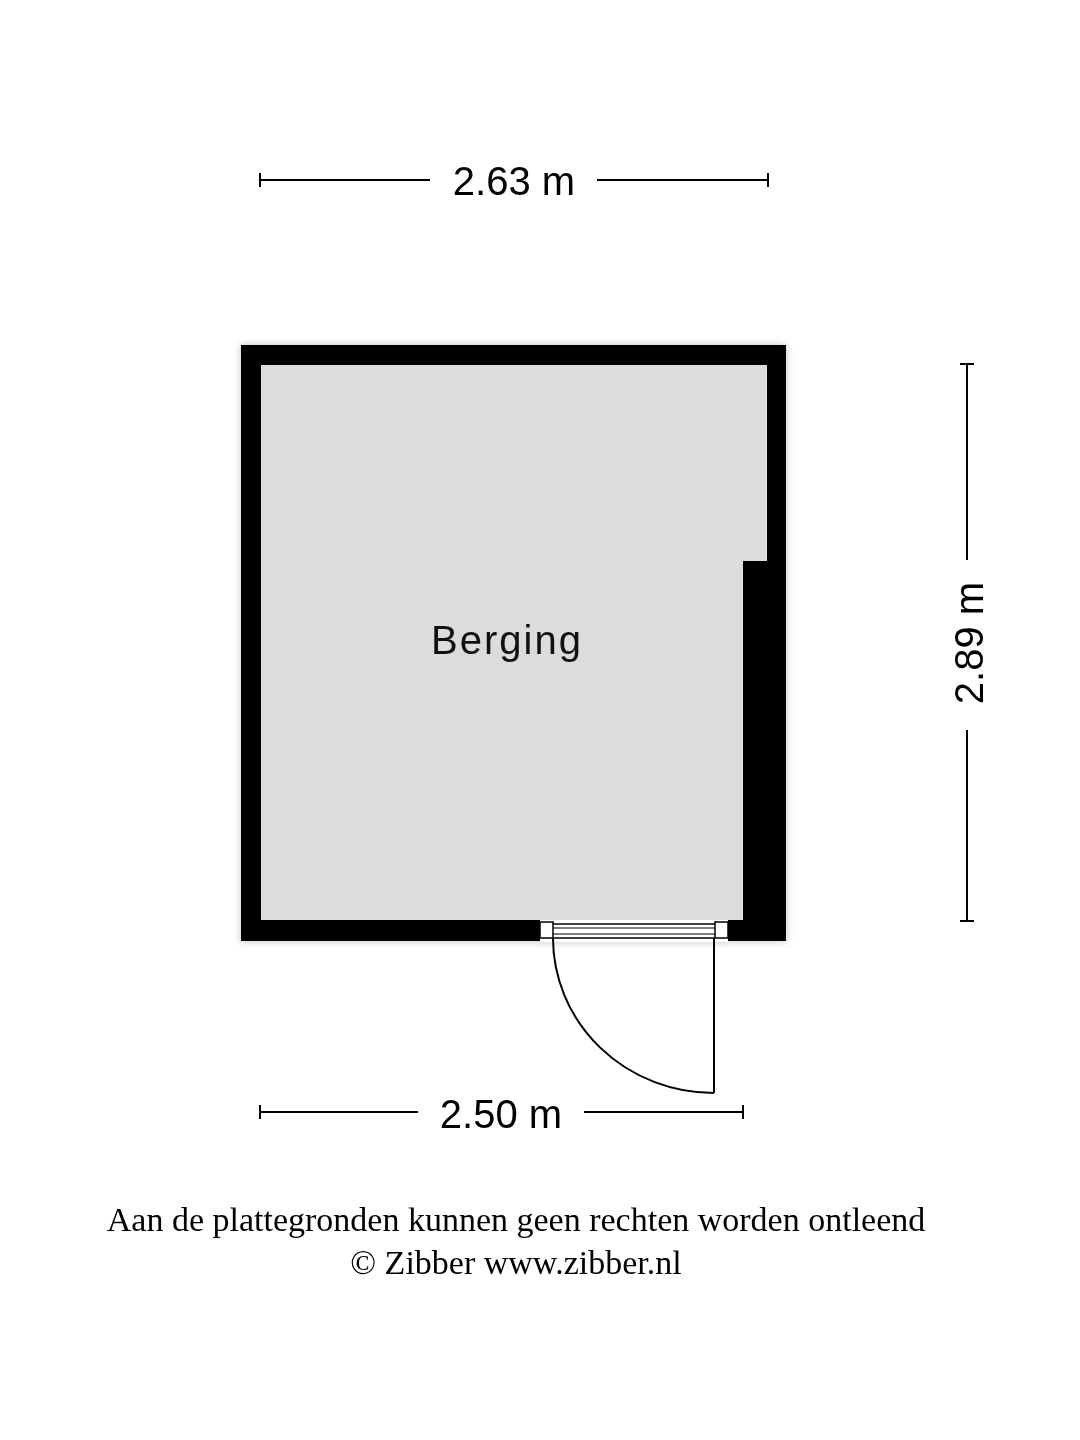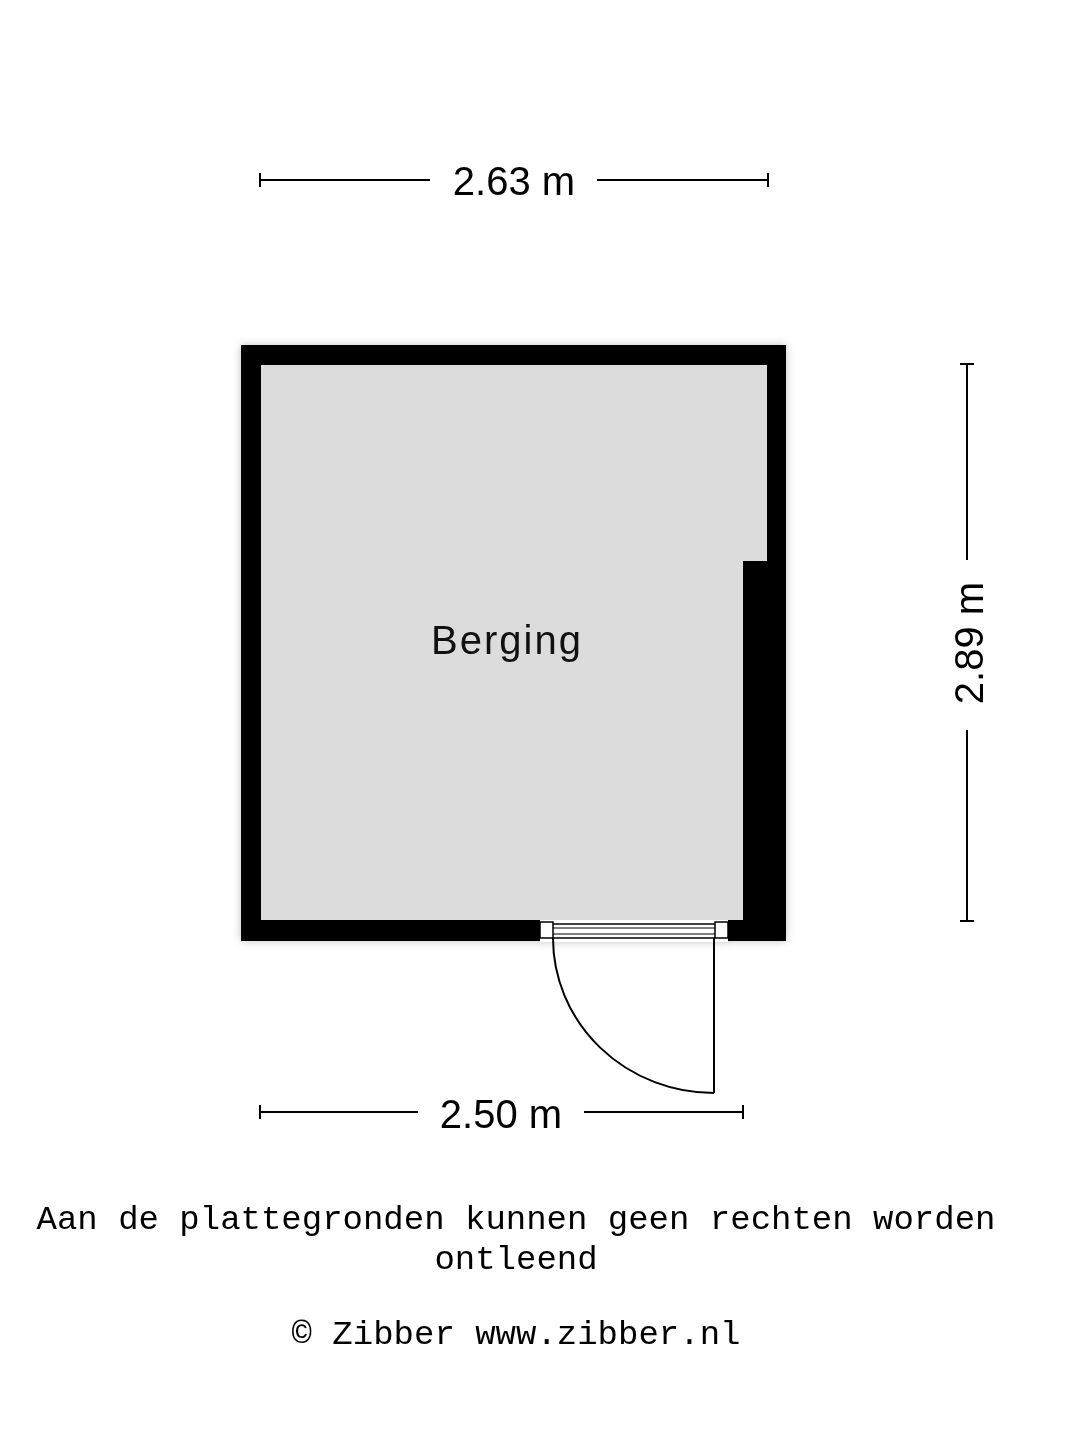--- a/index.html
+++ b/index.html
@@ -1,20 +1,20 @@
 <!DOCTYPE html>
 <html><head>
 <meta charset="utf-8">
 <style>
   html, body { margin:0; padding:0; background:#ffffff; }
   body { width:1080px; height:1440px; position:relative; overflow:hidden; font-family:"Liberation Sans", sans-serif; }
   svg { position:absolute; left:0; top:0; }
   .dim-label { font-family:"Liberation Sans", sans-serif; font-size:40px; fill:#000; }
   .room-label { font-family:"Liberation Sans", sans-serif; font-size:40px; fill:#111; letter-spacing:2px; }
-  .footer { position:absolute; left:0; width:1032px; text-align:center; font-family:Liberation Mono, monospace; font-size:34px; color:#000; line-height:40px; }
+  .footer { position:absolute; left:0; width:1032px; text-align:center; font-family:Liberation Serif, serif; font-size:34px; color:#000; line-height:40px; }
 </style>
 </head>
 <body>
 
 <svg width="1080" height="1440" viewBox="0 0 1080 1440">
   <defs>
     <filter id="shadow" x="-10%" y="-10%" width="120%" height="120%">
       <feGaussianBlur in="SourceAlpha" stdDeviation="4"></feGaussianBlur>
       <feOffset dx="0" dy="0"></feOffset>
       <feComponentTransfer>
@@ -69,13 +69,13 @@
   <g>
     <line x1="260" y1="1112" x2="418" y2="1112" stroke="#000" stroke-width="2"></line>
     <line x1="584" y1="1112" x2="743" y2="1112" stroke="#000" stroke-width="2"></line>
     <line x1="260" y1="1105" x2="260" y2="1119" stroke="#000" stroke-width="2"></line>
     <line x1="743" y1="1105" x2="743" y2="1119" stroke="#000" stroke-width="2"></line>
     <text class="dim-label" x="501" y="1128" text-anchor="middle">2.50 m</text>
   </g>
 </svg>
 
 <div class="footer" style="top:1200px;">Aan de plattegronden kunnen geen rechten worden ontleend</div>
-<div class="footer" style="top:1315px;">© Zibber www.zibber.nl</div>
+<div class="footer" style="top:1243px;">© Zibber www.zibber.nl</div>
 
 </body></html>

